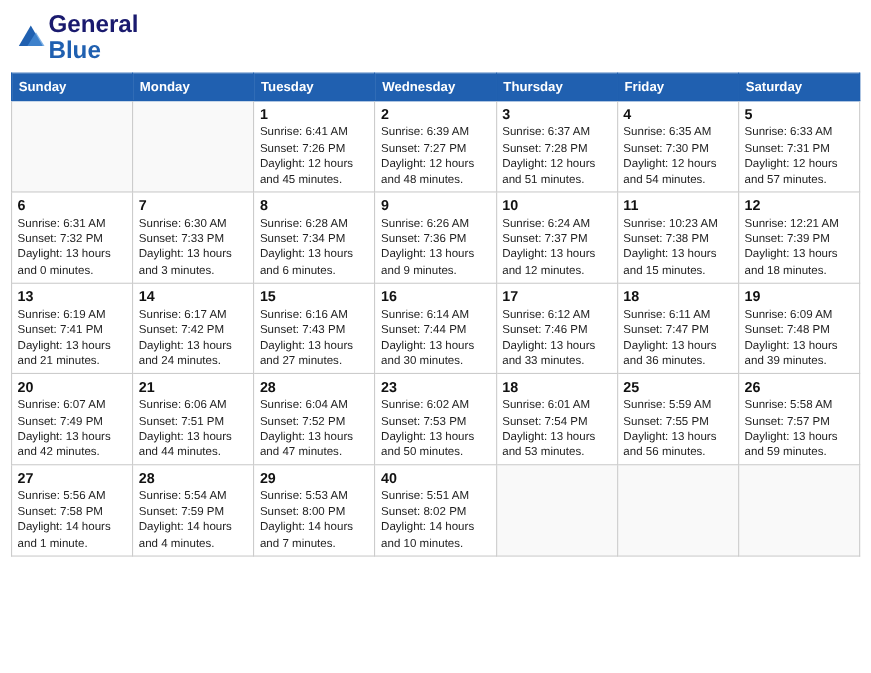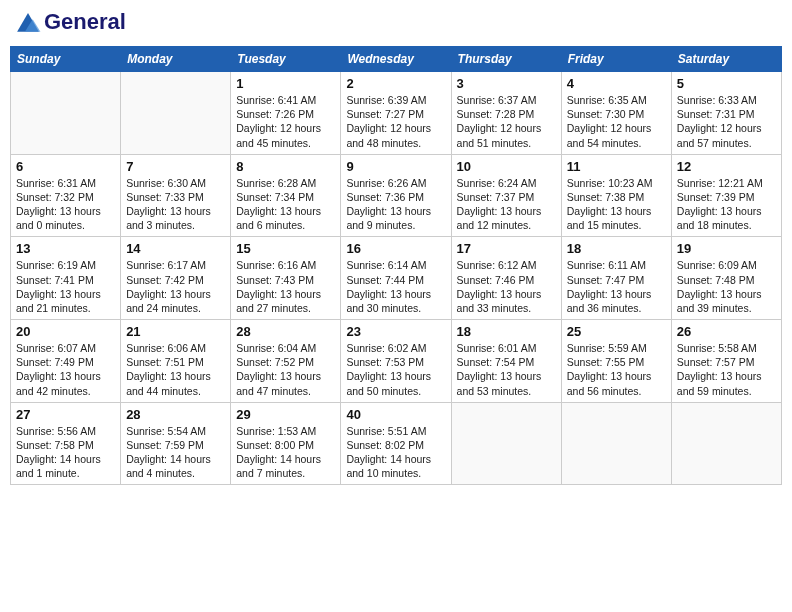--- a/index.html
+++ b/index.html
@@ -12,20 +12,21 @@
     }
     .header {
       display: flex;
       justify-content: space-between;
       align-items: flex-start;
       margin-bottom: 8px;
       padding: 0 4px;
     }
     .logo {
       display: flex;
+      align-items: center;
     }
     .logo-text {
       font-size: 22px;
       font-weight: bold;
       color: #1a1a6e;
       line-height: 1.1;
     }
     .logo-text span {
       color: #2060b0;
     }
@@ -52,21 +53,20 @@
       font-size: 11px;
     }
     .calendar th {
       background: #2060b0;
       color: #fff;
       text-align: left;
       padding: 5px 6px;
       font-size: 12px;
       font-weight: bold;
       border: 1px solid #2060b0;
-      font-style: italic;
     }
     .calendar td {
       border: 1px solid #ccc;
       vertical-align: top;
       padding: 4px 5px;
       width: calc(100% / 7);
       min-height: 80px;
       color: #222;
     }
     .calendar td.empty {
@@ -88,20 +88,21 @@
 <body>
 
 <div class="header">
   <div class="logo">
     <svg class="logo-icon" viewBox="0 0 36 36">
       <polygon points="18,4 32,28 4,28" fill="#2060b0"></polygon>
       <polygon points="24,12 34,28 14,28" fill="#4a90d9" opacity="0.7"></polygon>
     </svg>
     <div class="logo-text">
       <div>General</div>
+      <div><span style="color:#2060b0">Blue</span></div>
     </div>
   </div>
   <div class="title-block">
     <div class="month-title"></div>
     <div class="location"></div>
   </div>
 </div>
 
 <table class="calendar">
   <thead>
@@ -318,21 +319,21 @@
         </td>
         <td>
           <div class="day-num">28</div>
           <div class="day-detail">Sunrise: 5:54 AM
 Sunset: 7:59 PM
 Daylight: 14 hours
 and 4 minutes.</div>
         </td>
         <td>
           <div class="day-num">29</div>
-          <div class="day-detail">Sunrise: 1:53 AM
+          <div class="day-detail">Sunrise: 5:53 AM
 Sunset: 8:00 PM
 Daylight: 14 hours
 and 7 minutes.</div>
         </td>
         <td>
           <div class="day-num">40</div>
           <div class="day-detail">Sunrise: 5:51 AM
 Sunset: 8:02 PM
 Daylight: 14 hours
 and 10 minutes.</div>

